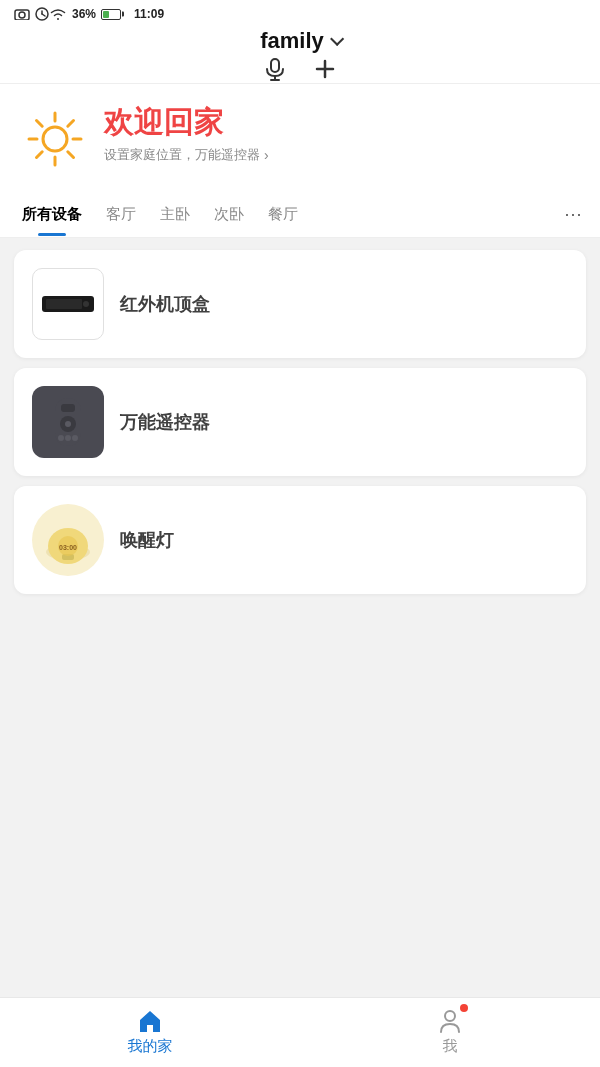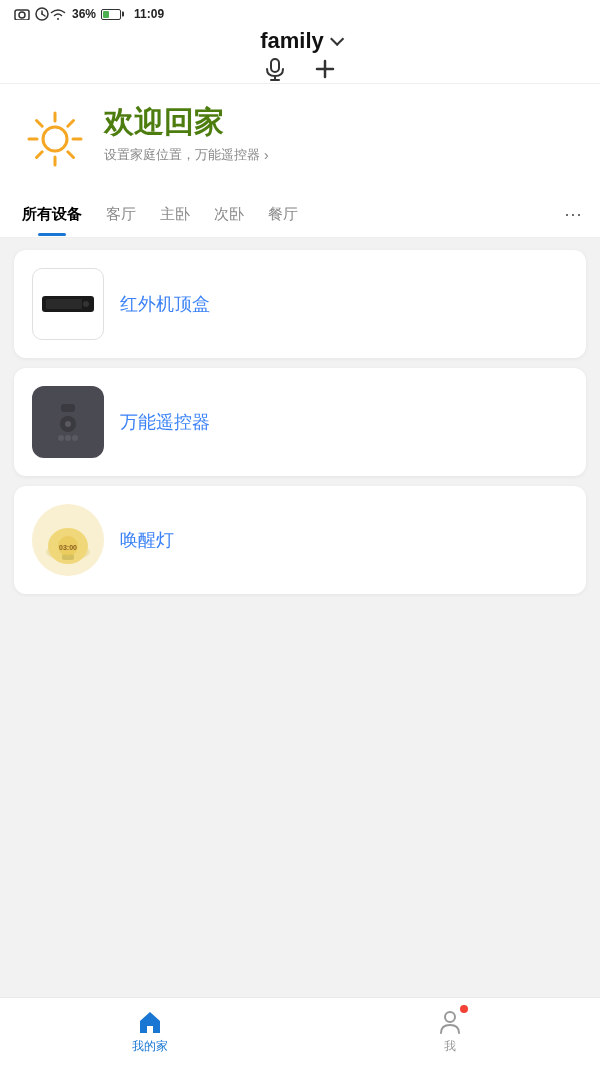--- a/index.html
+++ b/index.html
@@ -81,21 +81,21 @@
       gap: 14px;
       margin-bottom: 0;
     }
     .sun-icon {
       width: 70px; height: 70px;
       flex-shrink: 0;
       display: flex; align-items: center; justify-content: center;
     }
     .sun-svg { width: 64px; height: 64px; }
     .welcome-text h1 {
-      font-size: 30px; font-weight: 700; color: #4d7c0f; line-height: 1.2;
+      font-size: 30px; font-weight: 700; color: #ef4444; line-height: 1.2;
       margin-bottom: 6px;
     }
     .welcome-text p {
       font-size: 13px; color: #888; display: flex; align-items: center; gap: 4px;
     }
     .welcome-text p .arrow {
       color: #888; font-size: 14px;
     }
 
     
@@ -155,22 +155,22 @@
     .device-img {
       width: 72px; height: 72px;
       border-radius: 10px;
       flex-shrink: 0;
       display: flex; align-items: center; justify-content: center;
       overflow: hidden;
       background: #f5f5f5;
     }
     .device-name {
       font-size: 18px;
-      color: #3b82f6;
-      font-weight: 400;
+      color: #404040;
+      font-weight: 700;
     }
 
     
     .stb-device {
       background: #fff; border: 1px solid #e0e0e0;
       position: relative;
     }
 
     
     .remote-device {
@@ -200,21 +200,21 @@
       display: flex; flex-direction: column;
       align-items: center; justify-content: center;
       gap: 3px;
       cursor: pointer;
       font-size: 12px;
       color: #999;
       padding-bottom: 4px;
     }
     .bottom-nav-item.active { color: #1976d2; }
     .bottom-nav-label {
-      font-size: 12px;
+      font-size: 15px;
     }
     .nav-icon-wrap {
       position: relative;
       display: flex; align-items: center; justify-content: center;
     }
     .red-dot {
       position: absolute;
       top: -2px; right: -4px;
       width: 8px; height: 8px;
       background: #f44336;

